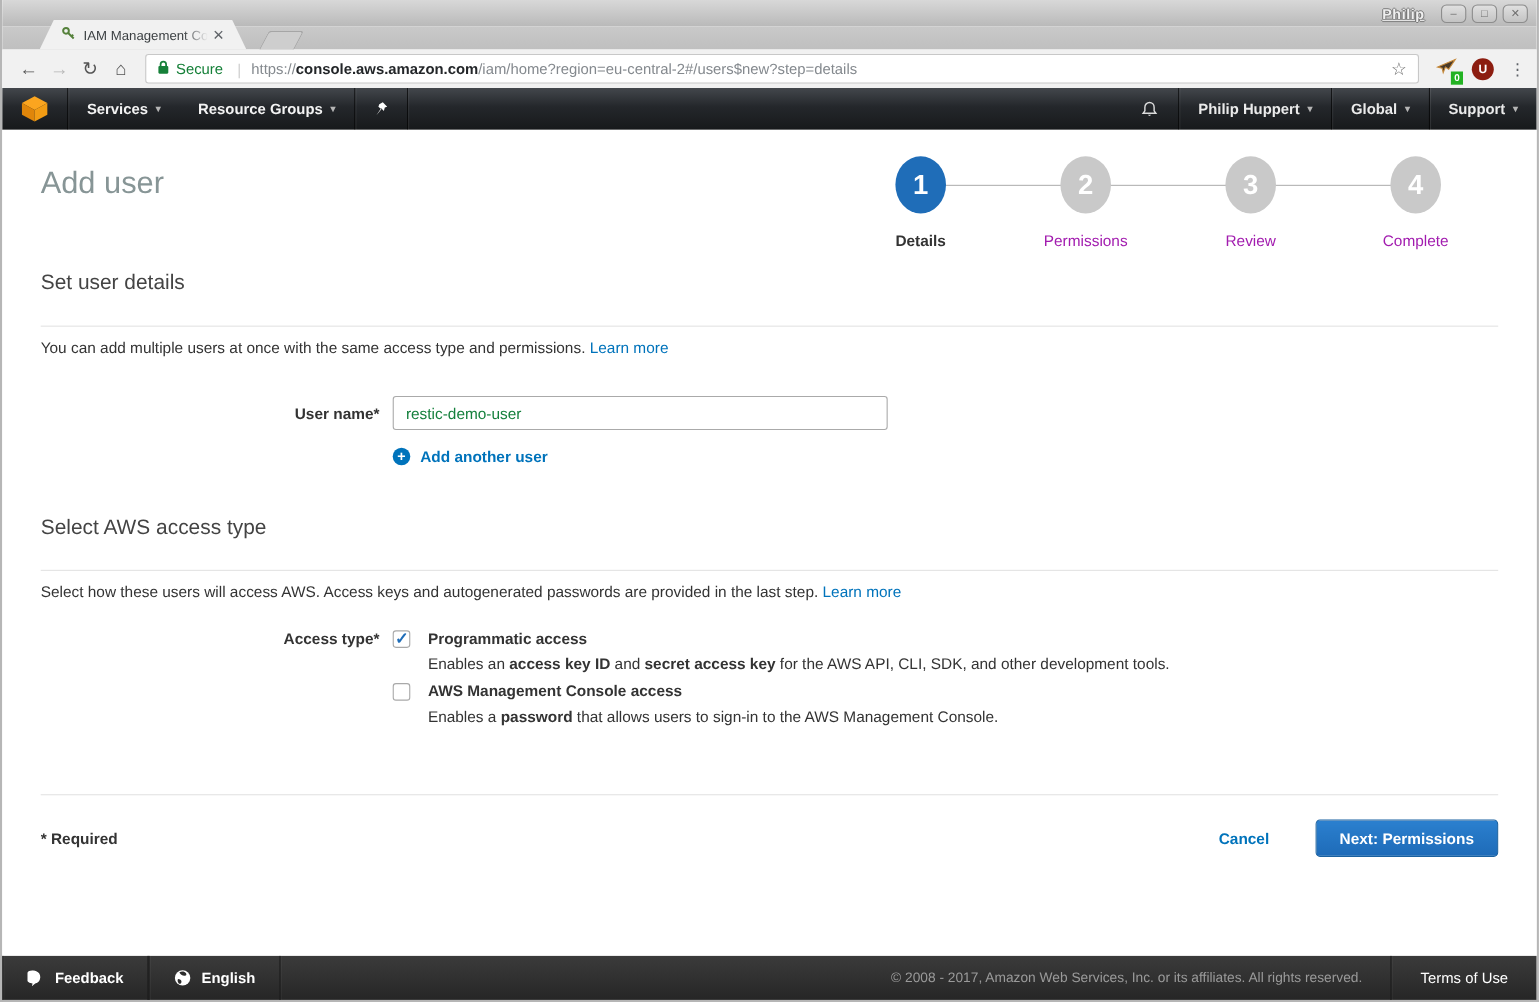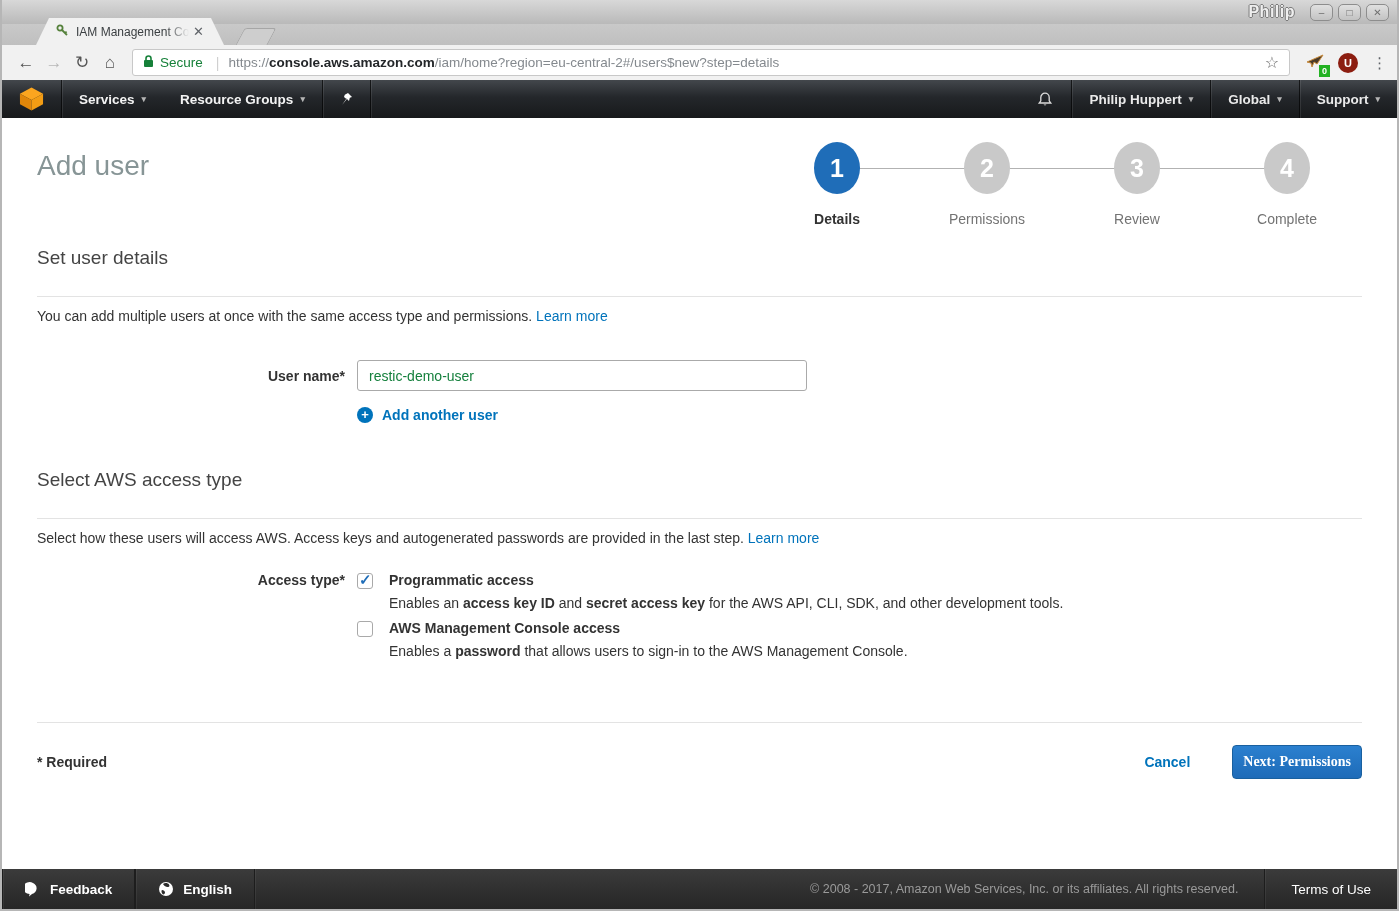--- a/index.html
+++ b/index.html
@@ -5,22 +5,22 @@
   * { box-sizing: border-box; margin: 0; padding: 0; }
   html,body { width:1399px; height:911px; }
   body {
     font-family: "Liberation Sans", sans-serif;
     background:#fff; overflow:hidden;
     display:flex; flex-direction:column;
     border-left:2px solid #b6b6b6; border-right:2px solid #b6b6b6; border-bottom:2px solid #b6b6b6;
   }
   
   .titlebar { height:24px; background:linear-gradient(#d8d8d8,#b9b9b9); display:flex; align-items:center; justify-content:flex-end; padding:0 8px; gap:5px; flex:0 0 auto; }
-  .titlebar-title { font-size:16px; font-weight:bold; color:#efefef; letter-spacing:.5px; margin-right:10px;
-    text-shadow:-1px 0 #7a7a7a,1px 0 #7a7a7a,0 -1px #7a7a7a,0 1px #7a7a7a; }
+  .titlebar-title { font-size:13px; font-weight:bold; color:#efefef; letter-spacing:.5px; margin-right:10px;
+    text-shadow:-1px 0 #7a7a7a,1px 0 #7a7a7a,0 -1px #7a7a7a,0 1px #7a7a7a;text-decoration:underline; }
   .win-btn { width:23px; height:17px; border:1px solid #8d8d8d; border-radius:5px; background:linear-gradient(#e0e0e0,#c3c3c3); color:#6f6f6f; font-size:10px; line-height:15px; text-align:center; }
   
   .tabstrip { height:21px; background:linear-gradient(#c9c9c9,#bfbfbf); display:flex; align-items:flex-end; padding-left:34px; flex:0 0 auto; }
   .tab { height:27px; width:188px; background:#f1f1f1; clip-path:polygon(13px 0,175px 0,100% 100%,0 100%); display:flex; align-items:center; padding:0 20px; font-size:12px; color:#3c4043; }
   .tab-title { white-space:nowrap; overflow:hidden; max-width:118px; margin-left:7px;
     -webkit-mask-image:linear-gradient(90deg,#000 80%,transparent); mask-image:linear-gradient(90deg,#000 80%,transparent); }
   .tab-close { margin-left:auto; color:#5f6368; font-size:13px; }
   .newtab { width:32px; height:17px; background:#cecece; border:1px solid #a6a6a6; border-bottom:none; transform:skewX(-28deg); margin-left:16px; margin-bottom:0; border-radius:3px 3px 0 0; }
   
   .toolbar { height:35px; background:#f1f1f1; display:flex; align-items:center; padding:0 10px; flex:0 0 auto; }
@@ -46,21 +46,21 @@
   .bell-wrap { display:flex; align-items:center; padding:0 18px; }
   
   .main { flex:1 1 auto; background:#fff; padding:0 35px; overflow:hidden; }
   .page-header { display:flex; justify-content:space-between; align-items:flex-start; padding-top:24px; }
   .page-title { font-size:28px; color:#879596; font-weight:normal; padding-top:8px; }
   .stepper { width:600px; position:relative; display:flex; }
   .step-line { position:absolute; left:75px; right:75px; top:26px; height:1px; background:#b2b2b2; }
   .step { width:150px; display:flex; flex-direction:column; align-items:center; position:relative; }
   .step-circle { width:46px; height:52px; border-radius:50%; background:#c9c9c9; color:#fff; font-size:25px; font-weight:bold; display:flex; align-items:center; justify-content:center; position:relative; z-index:1; }
   .step.active .step-circle { background:#1f6db8; }
-  .step-label { margin-top:17px; font-size:14px; color:#737373; }
+  .step-label { margin-top:17px; font-size:14px; color:#a21caf; }
   .step.active .step-label { font-weight:bold; color:#333; }
   .section-head { font-size:19px; color:#444; font-weight:normal; padding-bottom:27px; border-bottom:1px solid #e3e3e3; }
   .mt1 { margin-top:20px; } .mt2 { margin-top:46px; }
   .intro { margin-top:11px; font-size:14px; color:#333; }
   a.link { color:#0073bb; text-decoration:none; }
   .form-row { display:flex; margin-top:36px; }
   .form-label { width:308px; text-align:right; font-weight:bold; font-size:14px; color:#333; flex:0 0 auto; }
   .form-label.input-align { padding-top:8px; }
   .form-field { margin-left:12px; }
   .username-input { width:450px; height:31px; border:1px solid #aaa; border-radius:3px; font-size:14px; color:#15803d; padding:0 11px; font-family:"Liberation Sans",sans-serif; }
@@ -72,21 +72,21 @@
   .checkbox { width:16px; height:16px; border:1px solid #a9a9a9; border-radius:3px; background:#fff; position:relative; margin-top:1px; flex:0 0 auto; }
   .checkbox .tick { position:absolute; top:-3px; left:1px; color:#1f6db8; font-weight:bold; font-size:15px; }
   .option-text { margin-left:16px; }
   .option-title { font-weight:bold; font-size:14px; color:#333; }
   .option-desc { font-size:14px; color:#333; margin-top:7px; margin-bottom:9px; }
   .bottom-divider { border:none; border-top:1px solid #e3e3e3; margin-top:54px; }
   .actions { display:flex; align-items:center; margin-top:22px; }
   .required { font-weight:bold; font-size:14px; color:#333; }
   .actions .spacer { flex:1; }
   .cancel { font-weight:bold; font-size:14px; margin-right:42px; }
-  .next-btn { background:linear-gradient(#2b80cf,#1e6bb8); border:1px solid #19609f; border-radius:4px; color:#fff; font-weight:bold; font-size:14px; padding:8px 10px; font-family:Liberation Serif, serif; }
+  .next-btn { background:linear-gradient(#2b80cf,#1e6bb8); border:1px solid #19609f; border-radius:4px; color:#fff; font-weight:bold; font-size:14px; padding:8px 21px; font-family:Liberation Sans, sans-serif; }
   
   .footer { height:40px; background:linear-gradient(#3b3b3b,#262626); display:flex; align-items:stretch; color:#fff; flex:0 0 auto; font-size:13.5px; }
   .footer-btn { display:flex; align-items:center; gap:9px; padding:0 22px; font-weight:bold; border-left:1px solid #1d1d1d; border-right:1px solid #1d1d1d; box-shadow:inset 1px 0 0 rgba(255,255,255,.06), 1px 0 0 rgba(255,255,255,.06); }
   .footer-copy { margin-left:auto; color:#9a9a9a; font-size:12.5px; display:flex; align-items:center; padding-right:26px; }
   .footer-link { display:flex; align-items:center; padding:0 26px; border-left:1px solid #1d1d1d; box-shadow:inset 1px 0 0 rgba(255,255,255,.06); color:#fff; }
 </style>
 </head>
 <body>
 
 <div class="titlebar">

